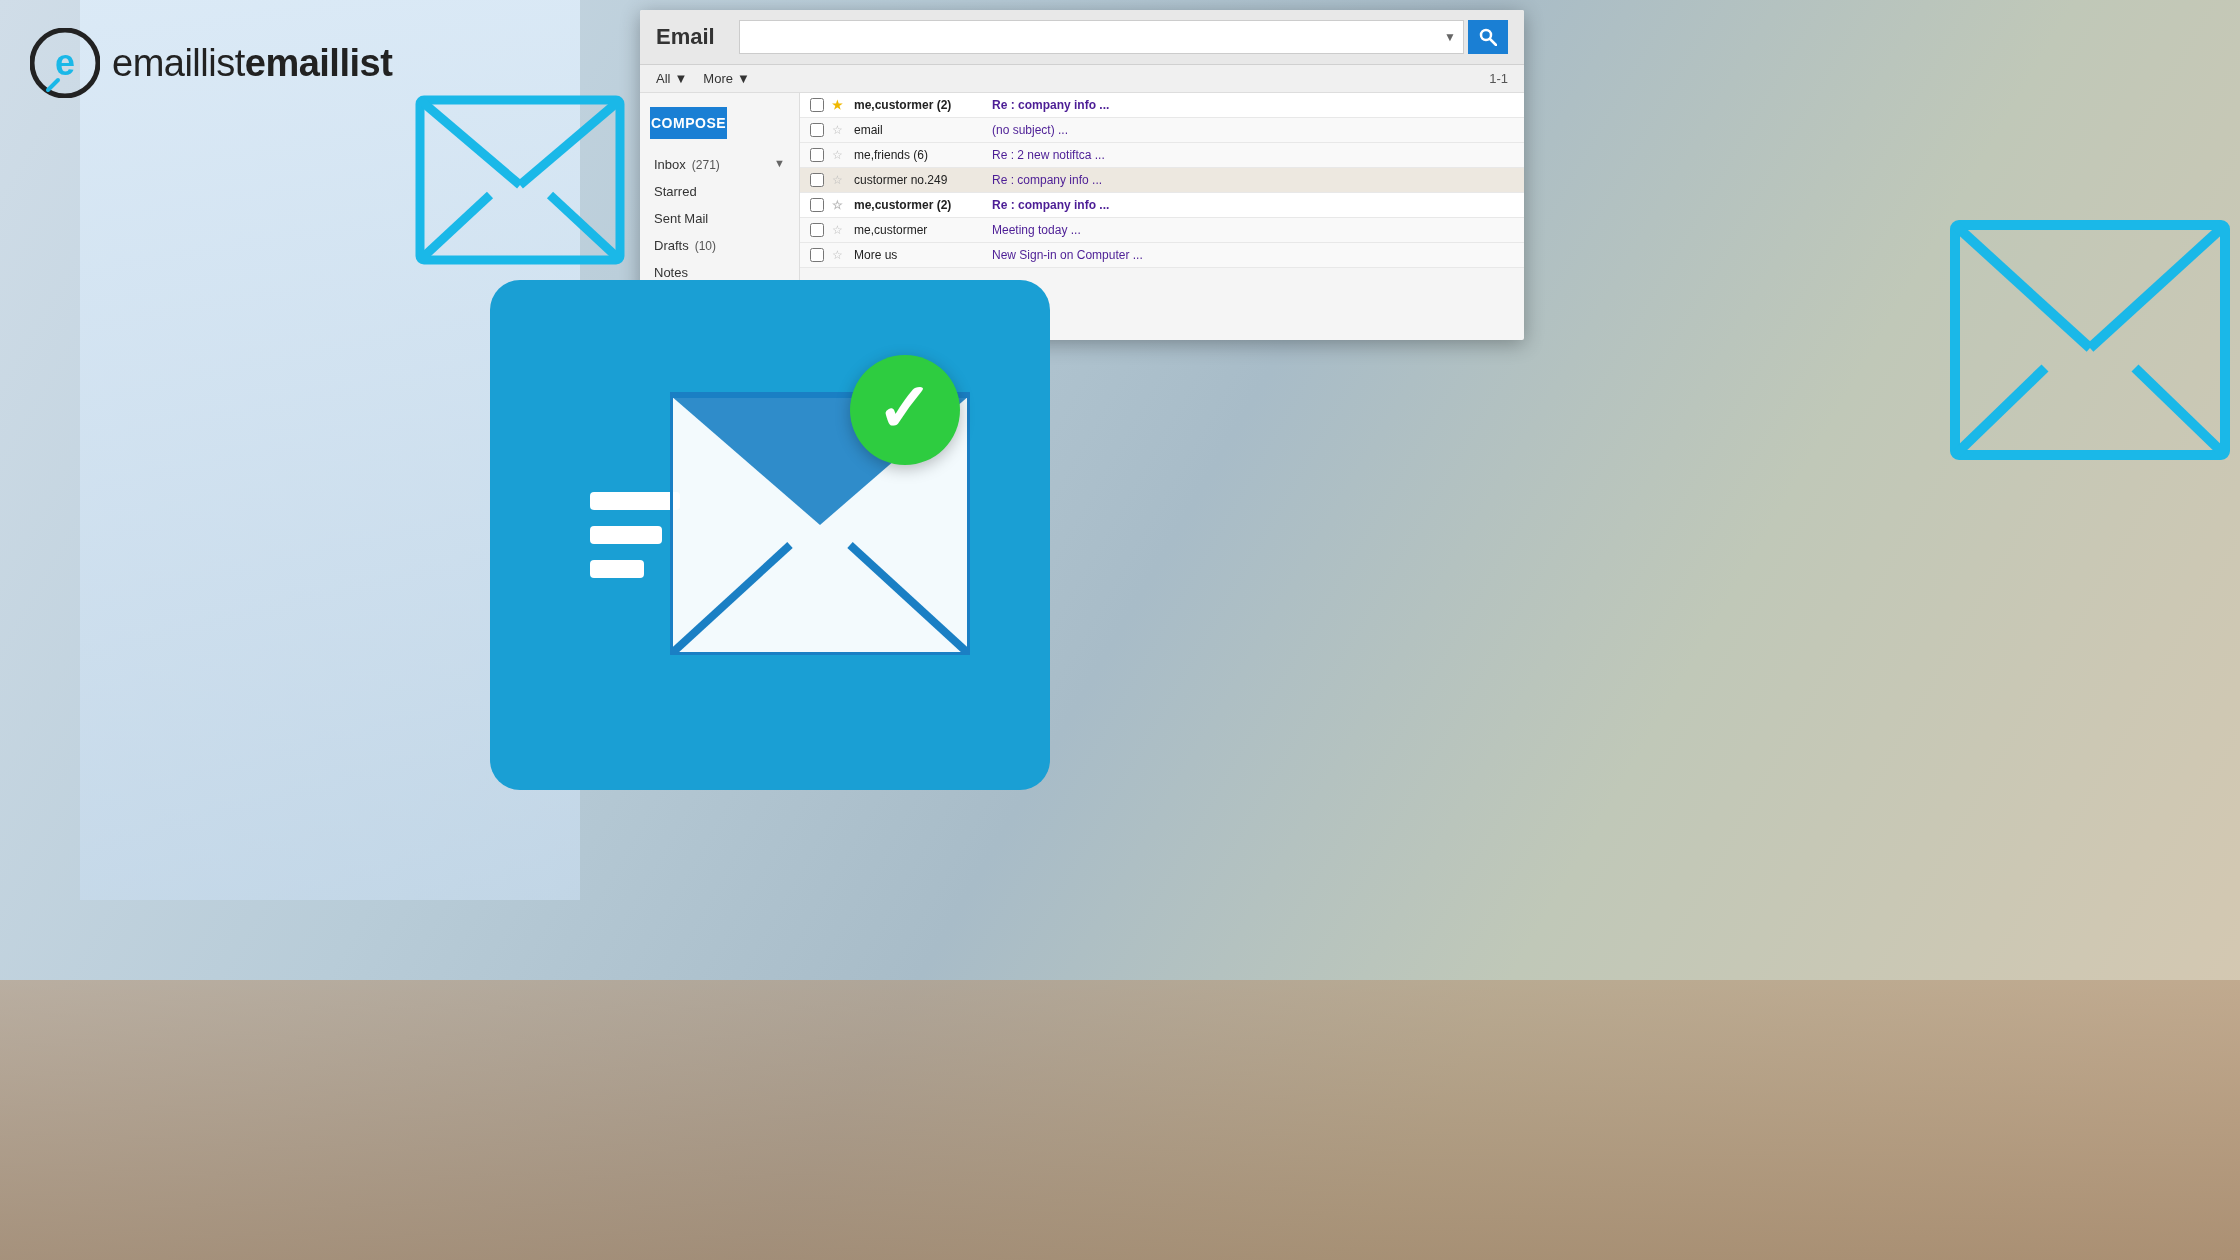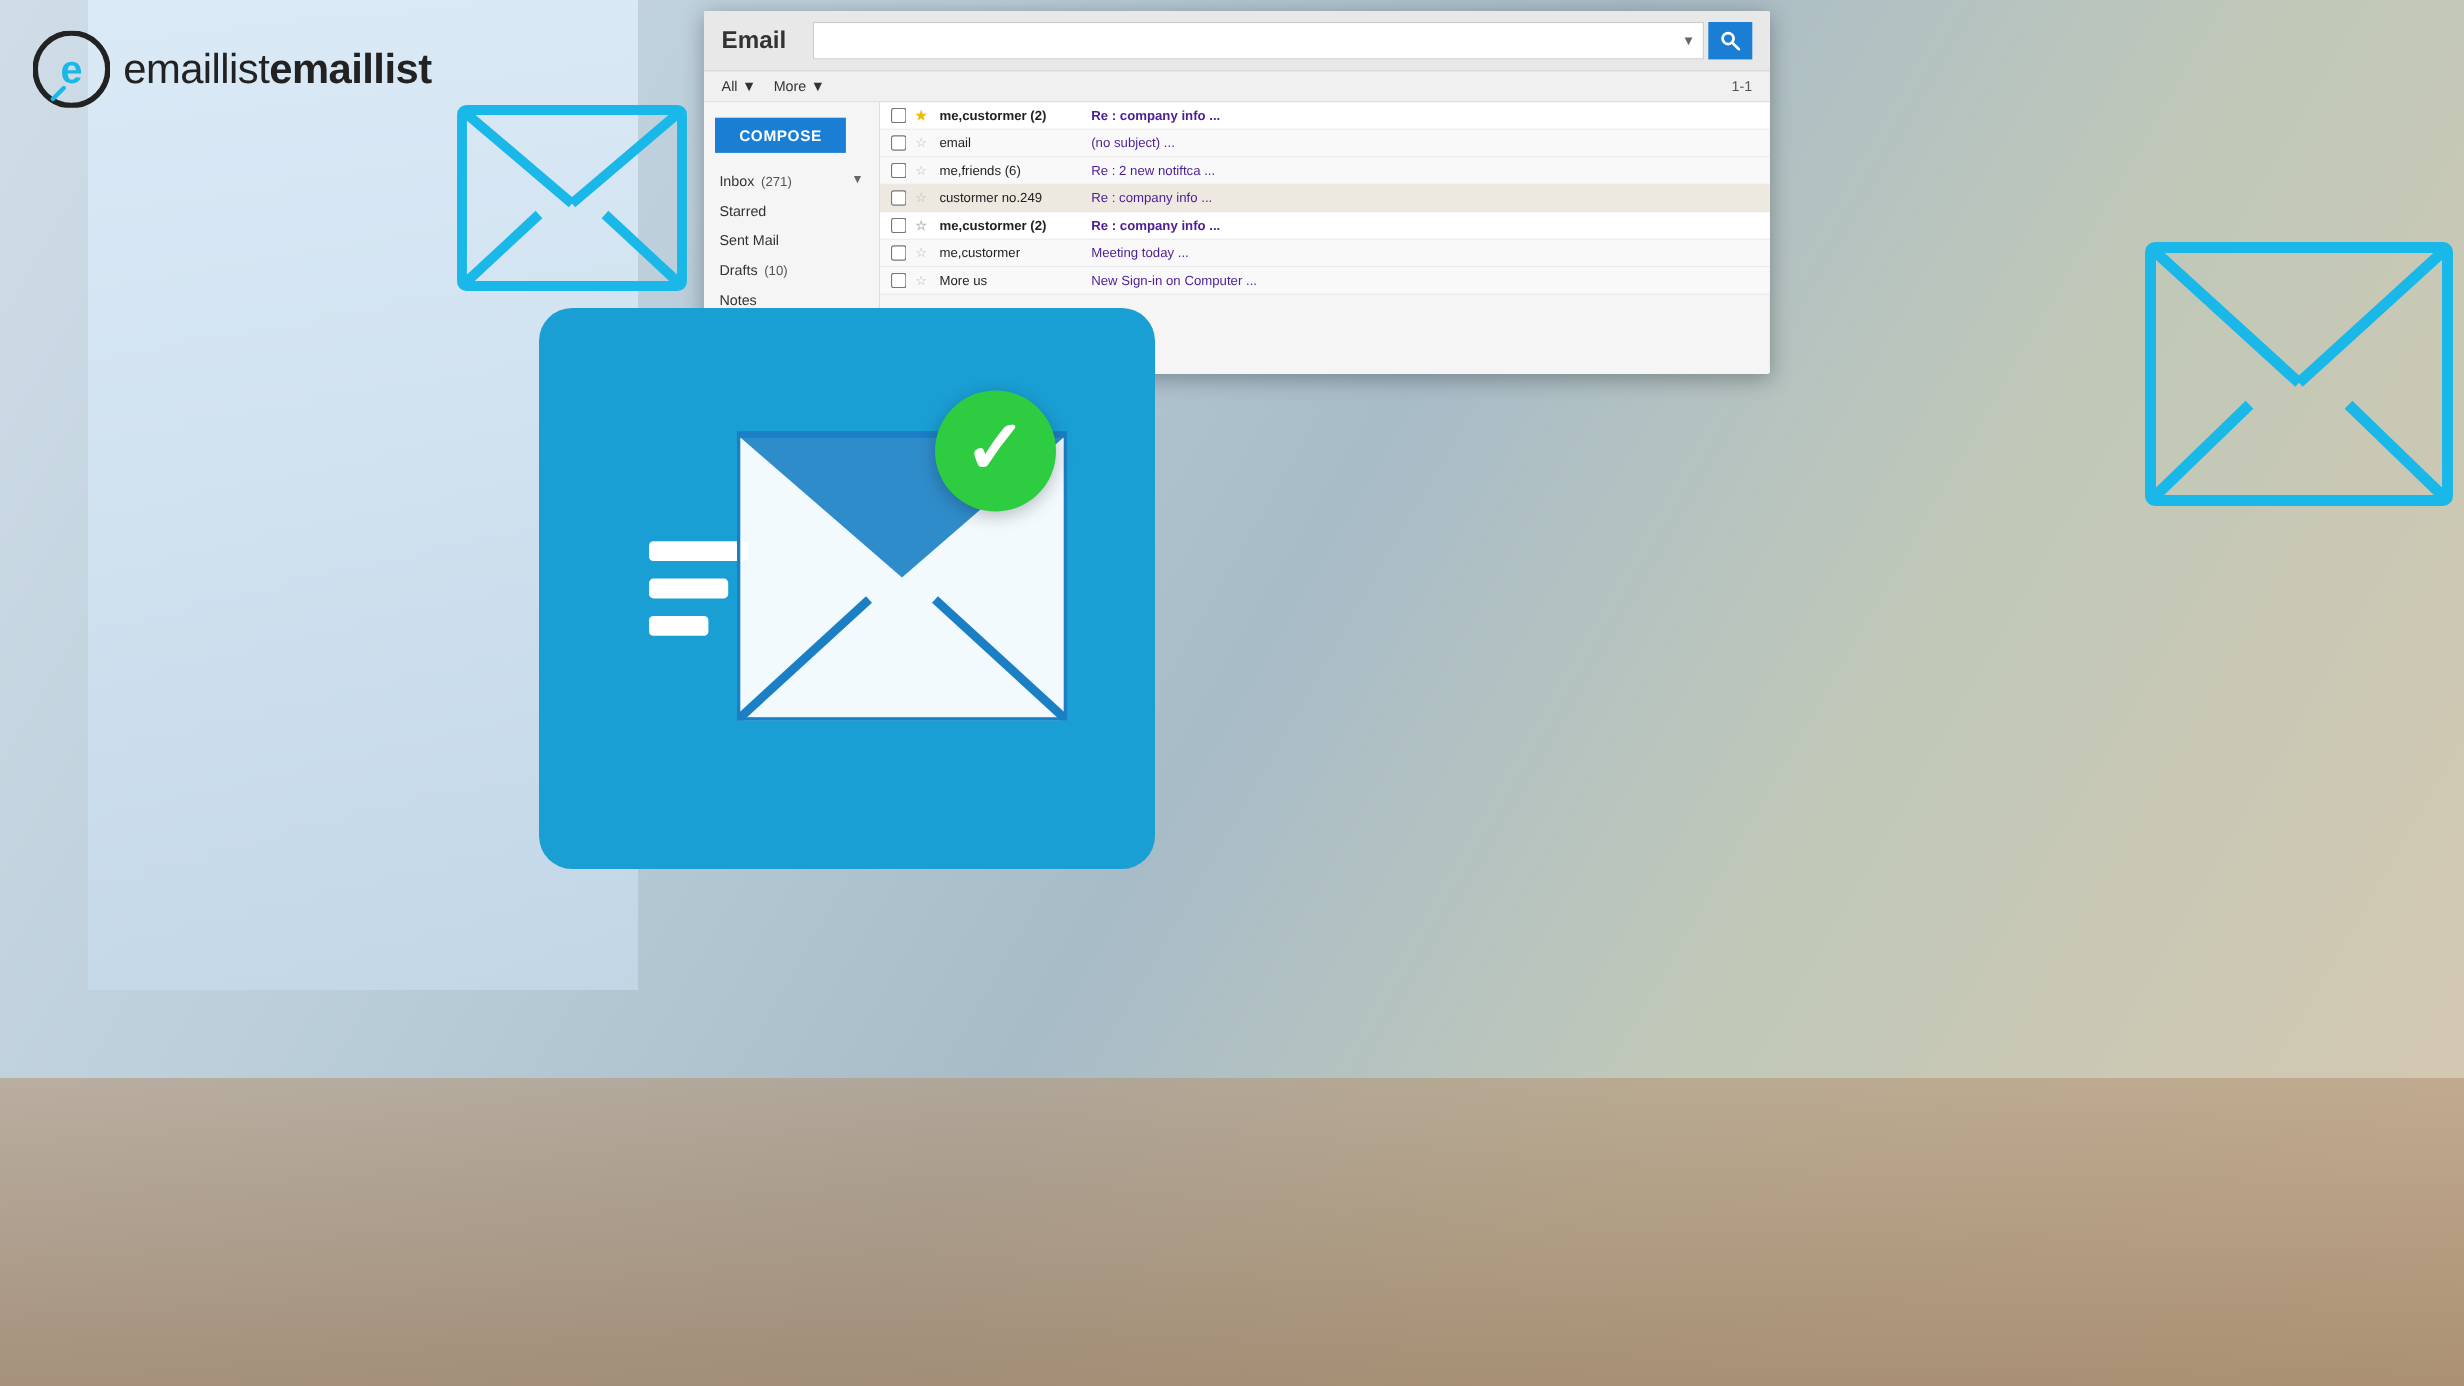--- a/index.html
+++ b/index.html
@@ -77,21 +77,21 @@
       display: flex;
       align-items: center;
       justify-content: center;
     }
 
     
     .email-panel {
       position: absolute;
       top: 10px;
       left: 640px;
-      width: 969px;
+      width: 884px;
       height: 330px;
       background: #f5f5f5;
       z-index: 7;
       border-radius: 2px;
       box-shadow: 0 4px 20px rgba(0,0,0,0.3);
       overflow: hidden;
     }
 
     .email-panel-header {
       background: #e8e8e8;
@@ -195,21 +195,21 @@
       padding: 8px 0;
       flex-shrink: 0;
     }
 
     .compose-btn {
       display: block;
       margin: 6px 10px 12px;
       background: #1a7fd4;
       color: white;
       border: none;
-      padding: 8px 22px;
+      padding: 8px 1px;
       font-size: 14px;
       font-weight: bold;
       cursor: pointer;
       text-align: center;
       letter-spacing: 0.5px;
     }
 
     .sidebar-item {
       padding: 6px 14px;
       font-size: 13px;

